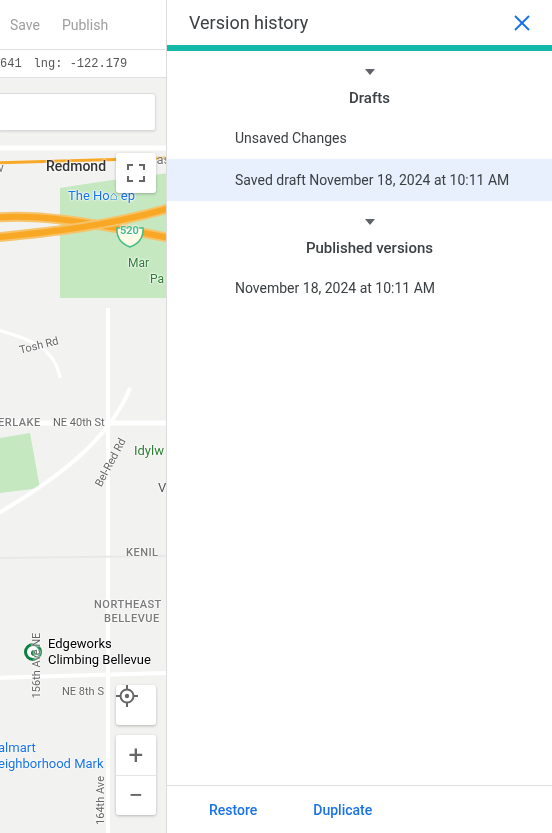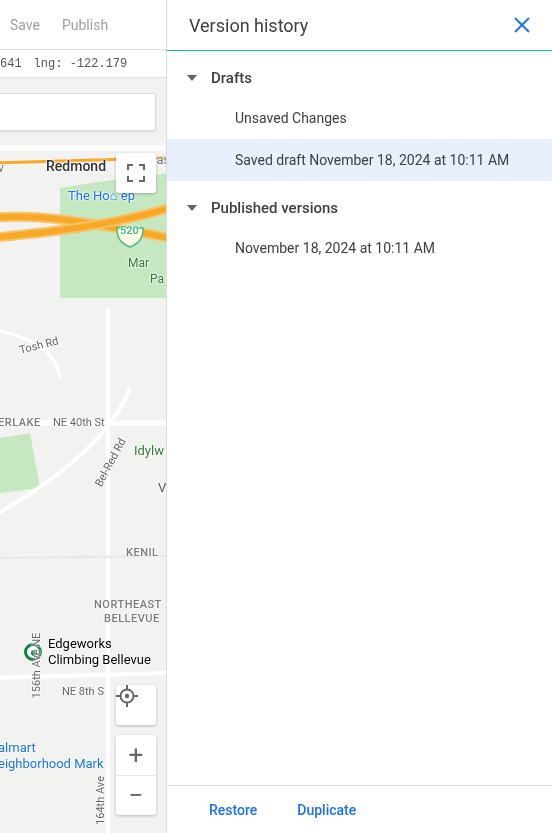--- a/index.html
+++ b/index.html
@@ -35,33 +35,33 @@
   
   .locbtn { position:absolute; right:10px; bottom:108px; width:40px; height:40px; background:#fff; border-radius:3px; box-shadow:0 1px 3px rgba(0,0,0,0.25); display:flex;align-items:center;justify-content:center;}
 
   
   .zoom { position:absolute; right:10px; bottom:18px; width:40px; height:80px; background:#fff; border-radius:3px; box-shadow:0 1px 3px rgba(0,0,0,0.25); display:flex; flex-direction:column;}
   .zoom div{flex:1;display:flex;align-items:center;justify-content:center;color:#666;font-size:26px;font-weight:400;}
   .zoom div:first-child{border-bottom:1px solid #e6e6e6;}
 
   
   .panel { position:absolute; left:166px; top:0; width:386px; height:833px; background:#fff; border-left:1px solid #dcdcdc; display:flex; flex-direction:column;}
-  .panel-header{height:51px;border-bottom:1px solid #14b8a6;display:flex;align-items:center;padding:0 22px;justify-content:space-between;}
+  .panel-header{height:51px;border-bottom:6px solid #14b8a6;display:flex;align-items:center;padding:0 22px;justify-content:space-between;}
   .panel-title{font-size:18px;color:#3c4043;font-weight:400;}
   .closex{color:#1a73e8;font-size:18px;cursor:pointer;font-weight:400;}
   .closex svg{display:block;}
 
-  .section-head{display:flex;align-items:center;gap:14px;padding:18px 0 10px 20px;color:#3c4043;font-size:15px;font-weight:500;cursor:pointer;}
+  .section-head{display:flex;align-items:center;gap:14px;padding:18px 0 10px 20px;color:#3c4043;font-size:15px;font-weight:500;cursor:pointer;flex-direction:column;}
   .tri{width:0;height:0;border-left:5px solid transparent;border-right:5px solid transparent;border-top:6px solid #5f6368;}
 
   .item{padding:13px 20px 13px 68px;font-size:14px;color:#3c4043;cursor:pointer;}
   .item.selected{background:#e8f0fe;}
 
   .panel-body{flex:1;overflow:auto;}
-  .panel-footer{height:48px;border-top:1px solid #e0e0e0;display:flex;align-items:center;gap:40px;padding-left:42px;margin-top:12px;}
+  .panel-footer{height:48px;border-top:1px solid #e0e0e0;display:flex;align-items:center;gap:56px;padding-left:42px;margin-top:12px;}
   .panel-footer span{color:#1a73e8;font-size:14px;font-weight:500;cursor:pointer;}
 
   
   .mlabel{position:absolute;font-family:Roboto,Arial,sans-serif;white-space:nowrap;text-shadow:0 0 2px #fff,0 0 2px #fff,0 0 3px #fff;}
   .city{font-weight:500;color:#333;font-size:14px;}
   .area{color:#7a7a7a;font-size:11px;font-weight:500;letter-spacing:0.5px;}
   .poi{color:#1a73e8;font-size:13px;}
   .poi-green{color:#000000;font-size:13px;}
   .poi-grey{color:#2e7d32;font-size:12px;}
   .road{color:#666;font-size:11px;}

